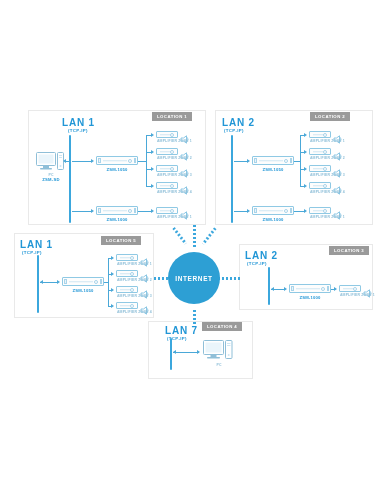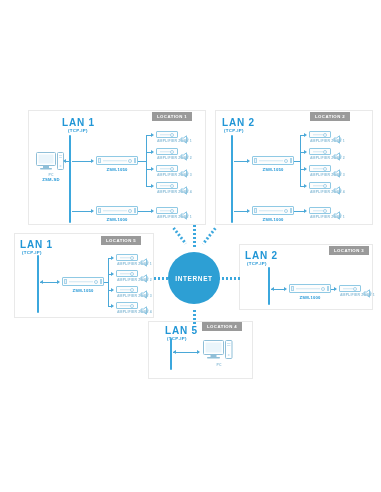--- a/index.html
+++ b/index.html
@@ -443,21 +443,21 @@
   <div class="spk" style="left:363px;top:284px;">
     <svg width="9" height="9" viewBox="0 0 9 9">
         <path d="M1 3 L3.5 3 L6.5 0.8 L6.5 8.2 L3.5 6 L1 6 Z" fill="#ffffff" stroke="#6fb9dd" stroke-width="0.8" stroke-linejoin="round"></path>
         <path d="M7.4 2.4 Q8.6 4.5 7.4 6.6" fill="none" stroke="#6fb9dd" stroke-width="0.7"></path>
       </svg>
   </div>
   <div class="small-label" style="left:359px;top:293px;width:18px;">ZONE 1</div>
 
   <div class="panel" style="left:148px;top:321px;width:105px;height:58px;"></div>
 
-  <div class="lan-title" style="left:165px;top:325px;">LAN 5</div>
+  <div class="lan-title" style="left:165px;top:325px;">LAN 7</div>
   <div class="lan-sub" style="left:167px;top:336px;">(TCP-IP)</div>
   <div class="loc-badge" style="left:202px;top:322px;">LOCATION 4</div>
 
   <div class="bus" style="left:170px;top:338px;height:32px;"></div>
 
   <div class="hline" style="left:173px;top:352px;width:26px;"></div>
   <div class="arrow-l" style="left:173px;top:350px;"></div>
   <div class="arrow-r" style="left:197px;top:350px;"></div>
 
   <div class="pc" style="left:203px;top:340px;">

